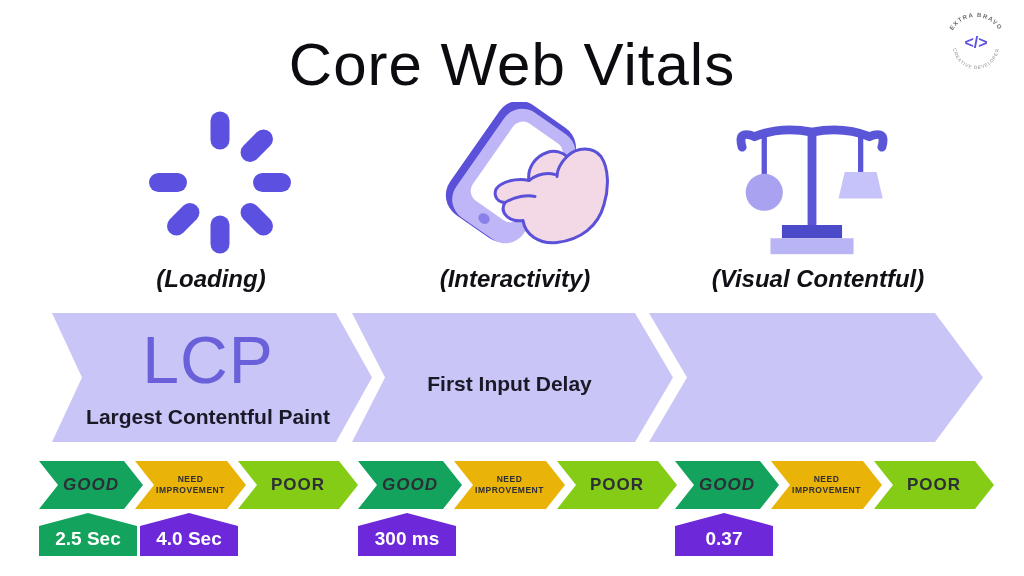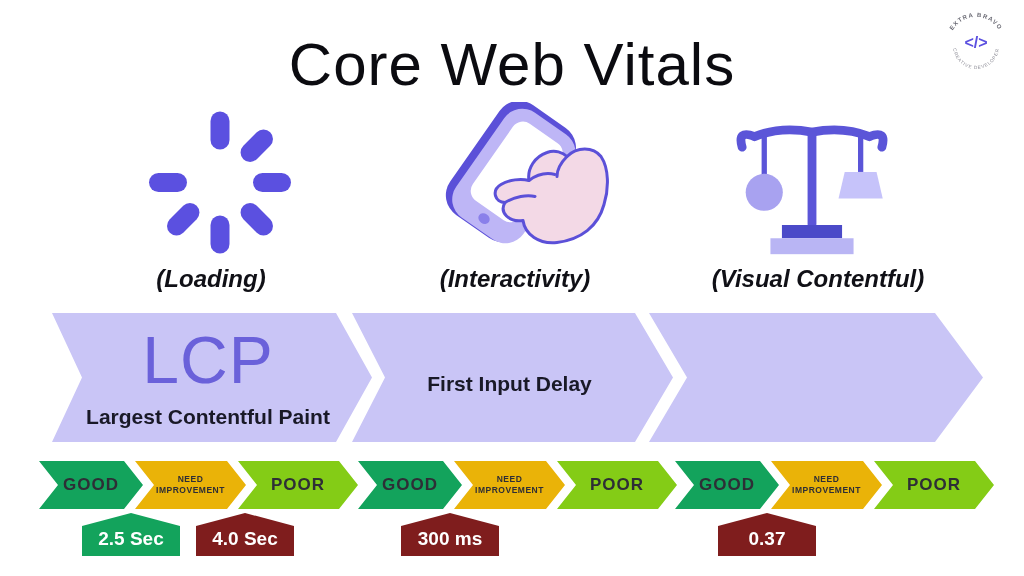--- a/index.html
+++ b/index.html
@@ -58,34 +58,34 @@
 
   
   .group{position:absolute;top:461px;width:322px;}
   .g1{left:39px;}.g2{left:358px;}.g3{left:675px;}
   .chevrow{display:flex;height:48px;}
   .chev{
     display:flex;align-items:center;justify-content:center;box-sizing:border-box;
     clip-path:polygon(0 0, calc(100% - 19px) 0, 100% 50%, calc(100% - 19px) 100%, 0 100%, 19px 50%);
   }
   .chev .lbl{font-weight:800;color:#2e2e36;letter-spacing:1px;font-size:17px;}
-  .good{width:104px;background:#13a35c;}
+  .good{width:104px;background:#13a35c;font-style:italic;}
   .need{width:111px;background:#eab308;margin-left:-8px;}
   .poor{width:120px;background:#84cc16;margin-left:-8px;}
   .need .lbl{font-size:8.5px;line-height:1.3;text-align:center;letter-spacing:.5px;}
 
   
-  .badges{display:flex;gap:16px;margin-top:4px;margin-left:43px;}
+  .badges{display:flex;gap:3px;margin-top:4px;}
   .badge{
     width:98px;height:43px;display:flex;align-items:center;justify-content:center;
     padding-top:9px;box-sizing:border-box;color:#ffffff;font-weight:700;font-size:19px;
     clip-path:polygon(0 30%, 50% 0, 100% 30%, 100% 100%, 0 100%);
   }
   .badge.bgood{background:#13a35c;}
-  .badge.bneed{background:#7f1d1d;}
+  .badge.bneed{background:#6d28d9;}
 </style>
 </head>
 <body>
 
 <div class="canvas">
 
   <div class="title">Core Web Vitals</div>
 
   <svg class="logo" viewBox="0 0 72 72">
     <defs>

